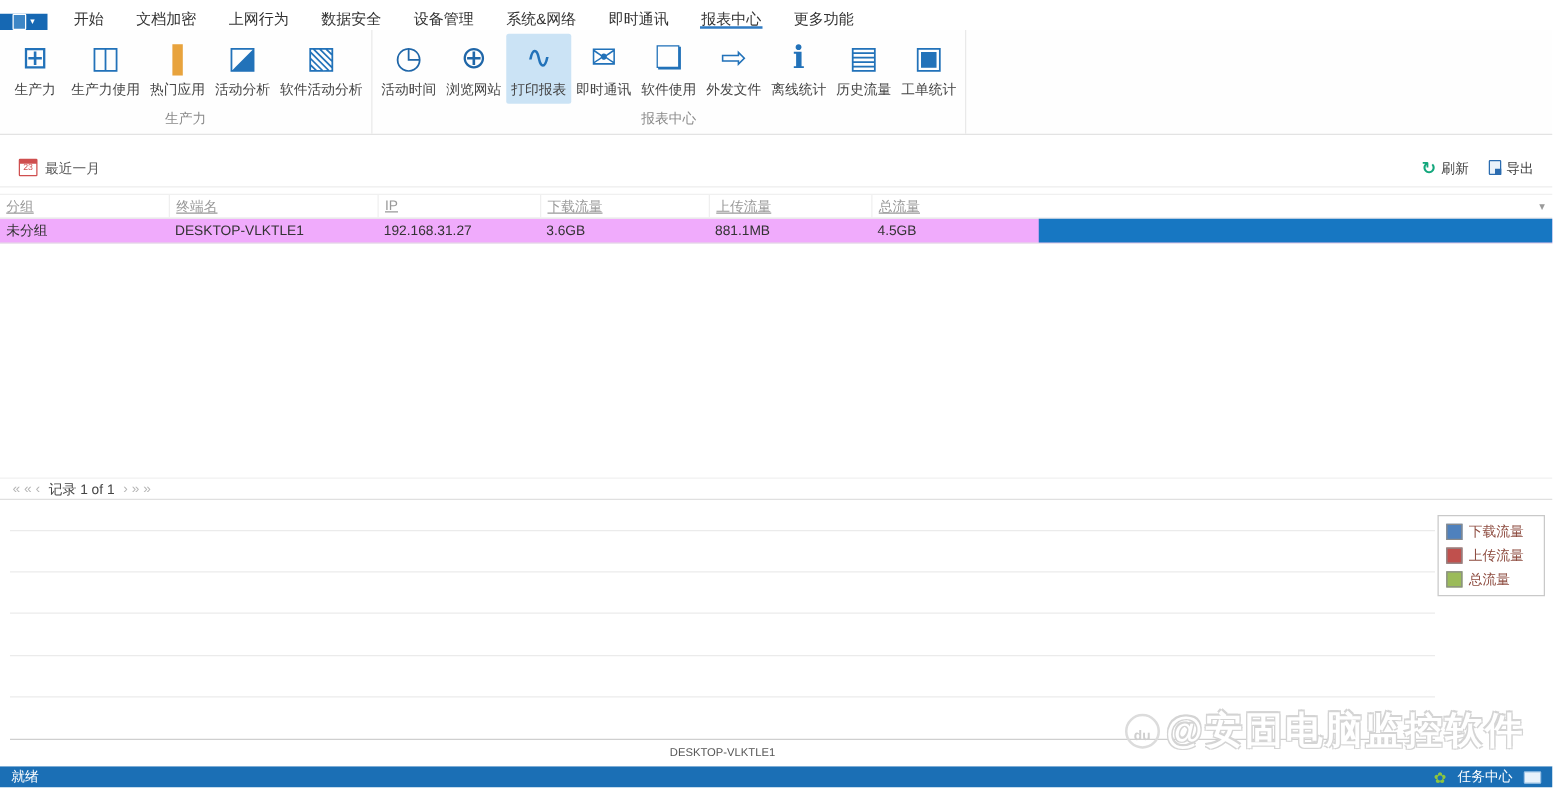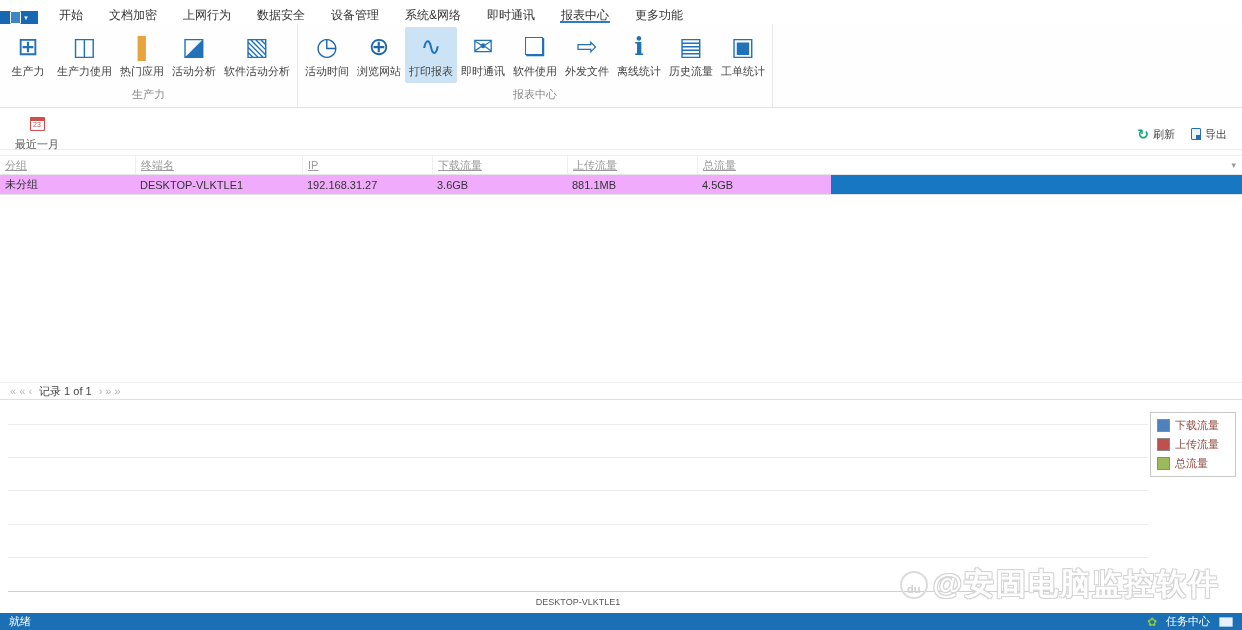--- a/index.html
+++ b/index.html
@@ -28,21 +28,21 @@
   .ritem.selected { background:#cbe3f5; }
   .ricon { font-size:25px; line-height:32px; height:34px; color:#2272b9; }
   .ricon[data-name="hot-apps-bars-icon"] { color:#e8a33d; }
   .ricon[data-name="clock-icon"], .ricon[data-name="globe-icon"] { color:#1f66a8; }
   .rlabel { font-size:11px; color:#444; white-space:nowrap; }
   .rgroup-label { text-align:center; font-size:11px; color:#8a8a8a; padding:1px 0 5px; }
 
   
   .toolbar { margin-top:11px; height:31px; display:flex; align-items:center; justify-content:space-between;
     padding:0 15px; border-bottom:1px solid #ededed; flex:0 0 auto; }
-  .tb-left { display:flex; align-items:center; gap:6px; font-size:11px; color:#555; cursor:pointer;flex-direction:column; }
+  .tb-left { display:flex; align-items:center; gap:6px; font-size:11px; color:#555; cursor:pointer; }
   .cal-icon { width:15px; height:14px; border:1px solid #cf4f4f; border-top:4px solid #cf4f4f;
     border-radius:1px; font-size:7px; color:#cf4f4f; text-align:center; line-height:8px; background:#fff; }
   .tb-right { display:flex; align-items:center; gap:16px; font-size:11px; color:#444; }
   .tb-btn { display:flex; align-items:center; gap:4px; cursor:pointer; }
   .refresh-glyph { color:#13a77c; font-size:14px; font-weight:bold; line-height:1; }
   .doc-icon { width:10px; height:12px; border:1px solid #2b6cb0; border-radius:1px; position:relative; background:#eaf2fa; }
   .doc-icon::after { content:""; position:absolute; right:-1px; bottom:-1px; width:5px; height:5px;
     background:#2b6cb0; }
 
   

